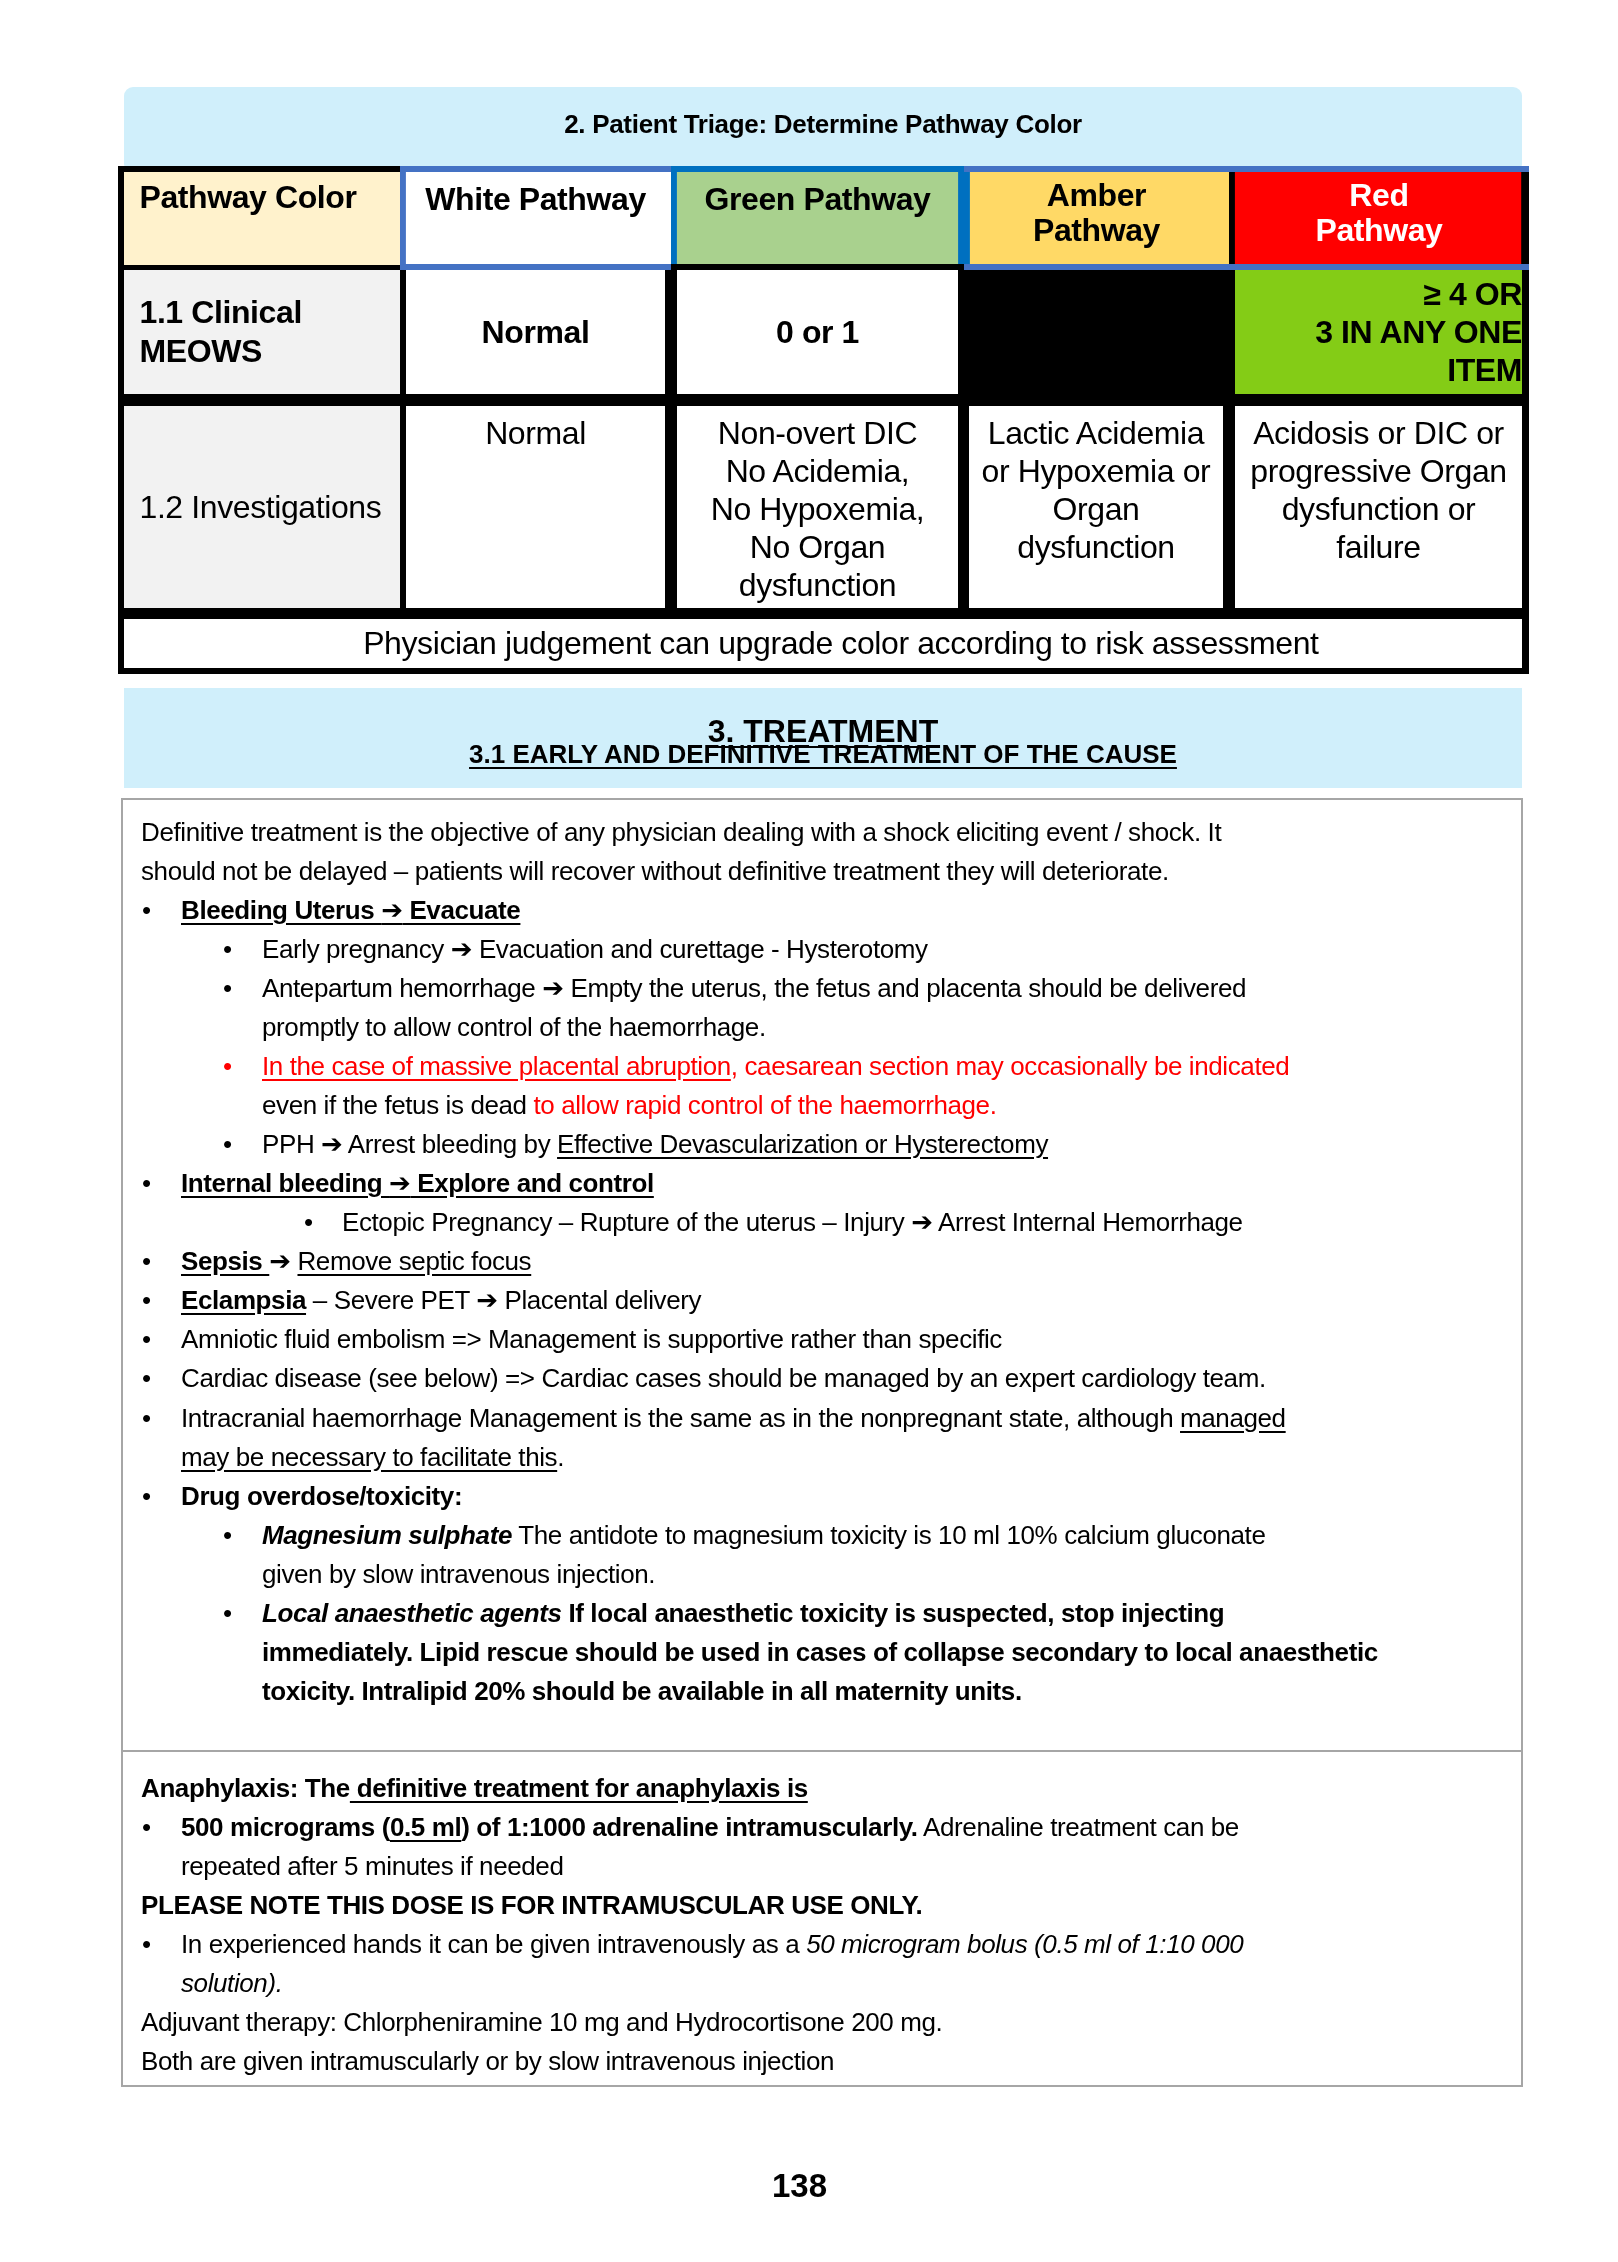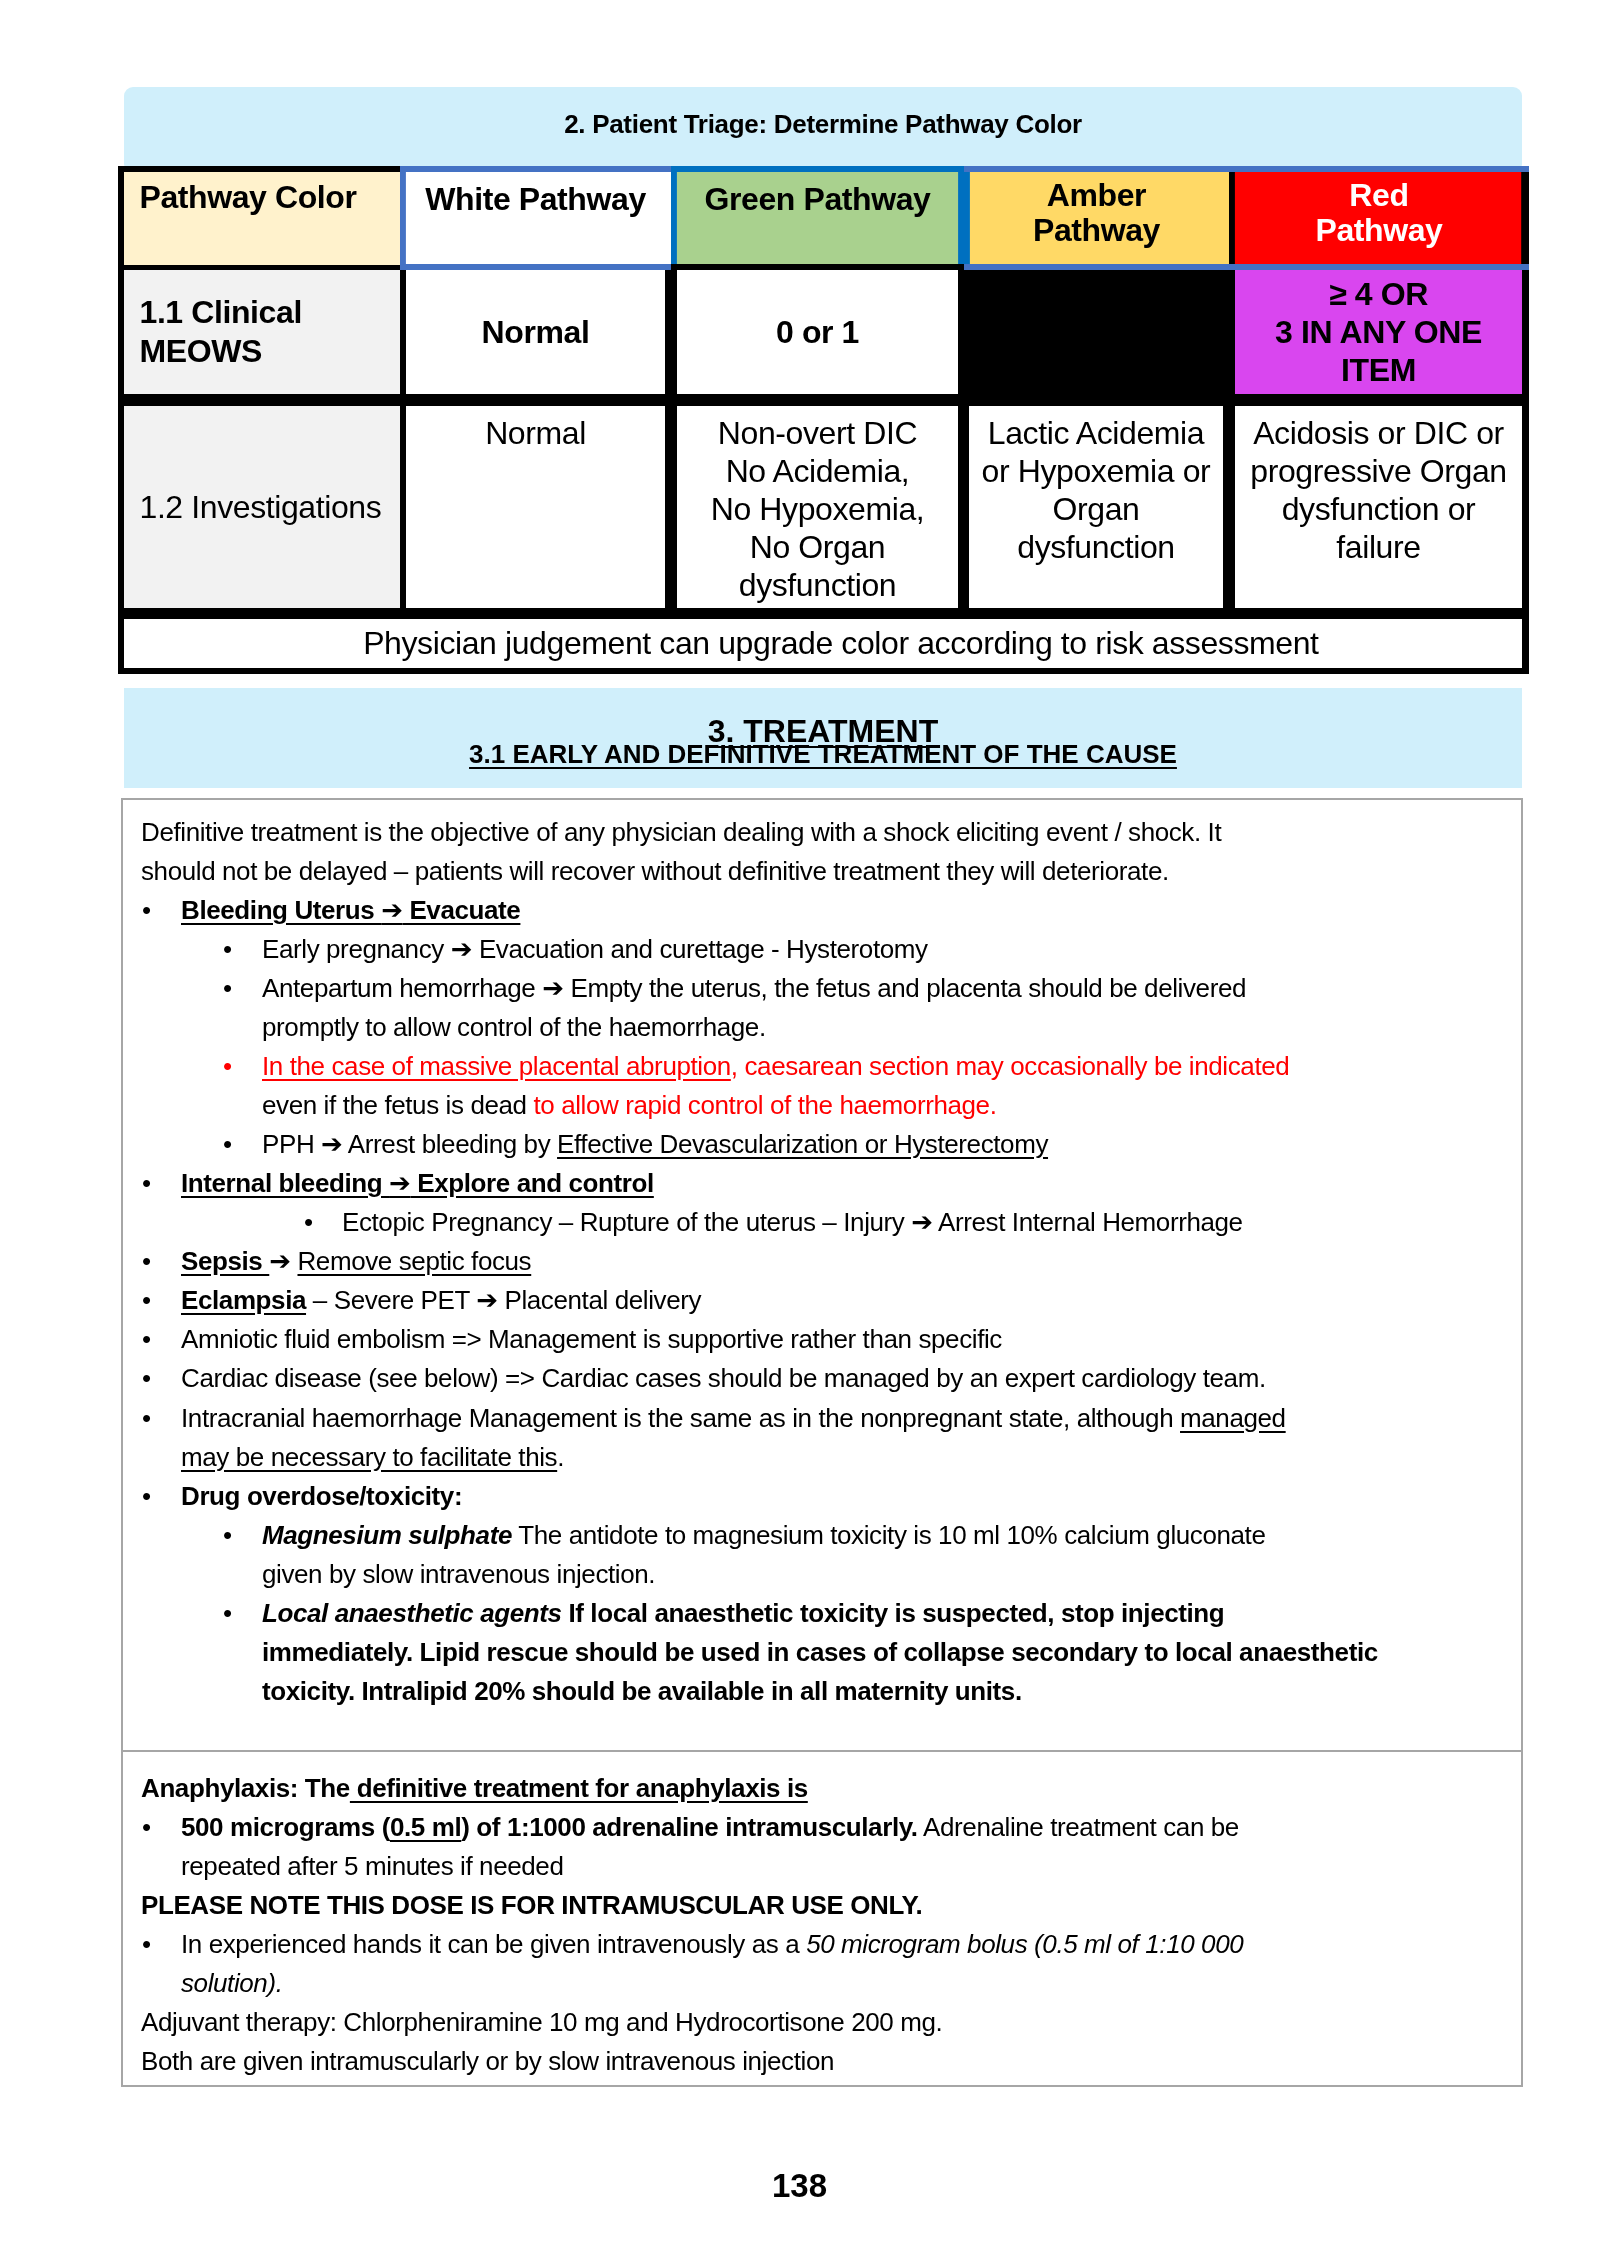--- a/index.html
+++ b/index.html
@@ -65,21 +65,21 @@
   <div class="cell left bold" style="left:5.9px; top:104px; width:276px; height:124px; background:#F2F2F2;">
     <span>1.1 Clinical</span>
     <span>MEOWS</span>
   </div>
   <div class="cell bold" style="left:288px; top:104px; width:259px; height:124px; background:#fff;">
     <span>Normal</span>
   </div>
   <div class="cell bold" style="left:559px; top:104px; width:281px; height:124px; background:#fff;">
     <span>0 or 1</span>
   </div>
-  <div class="cell bold" style="left:1117px; top:104px; width:287px; height:124px; background:#d946ef; line-height:38px;">
+  <div class="cell bold" style="left:1117px; top:104px; width:287px; height:124px; background:#84cc16; line-height:38px;align-items:flex-end;">
     <span>≥ 4 OR</span>
     <span>3 IN ANY ONE</span>
     <span>ITEM</span>
   </div>
 
   <div class="cell left" style="left:5.9px; top:240px; width:276px; height:202px; background:#F2F2F2;">
     <span>1.2 Investigations</span>
   </div>
   <div class="cell top" style="left:288px; top:240px; width:259px; height:202px; background:#fff;">
     <span>Normal</span>

